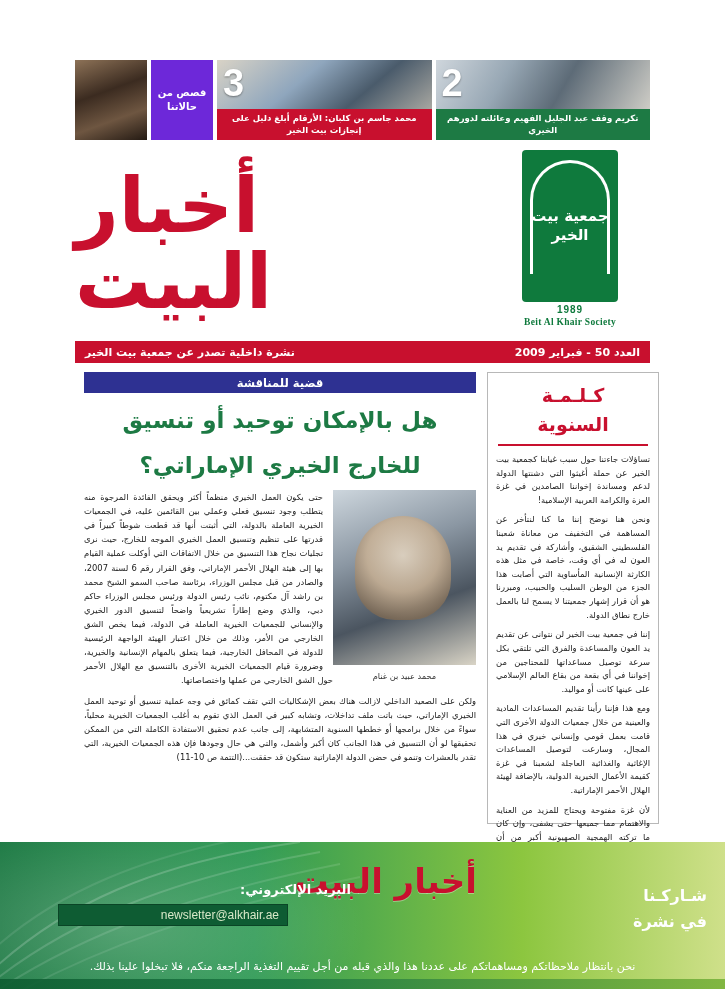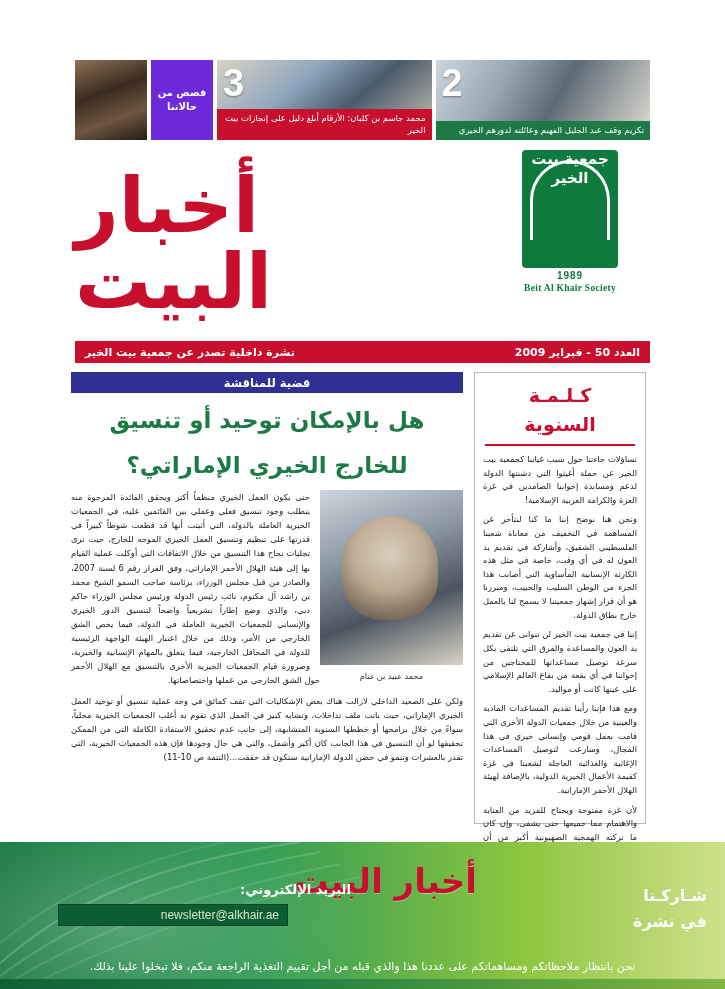--- a/index.html
+++ b/index.html
@@ -29,38 +29,38 @@
   .ph-c{background:linear-gradient(120deg,#cfd6dc 0%, #97a7b4 30%, #5d6b77 55%, #e2ded4 100%);}
 
   .promo-num{
     position:absolute;top:2px;left:6px;color:#fff;
     font-size:38px;font-weight:bold;font-family:"Liberation Sans",sans-serif;
     text-shadow:0 1px 2px rgba(0,0,0,.4);
   }
   .promo-caption{
     position:absolute;bottom:0;right:0;left:0;
     background:#c8102e;color:#fff;padding:3px 6px;
-    font-size:8.5px;line-height:1.5;text-align:right;
+    font-size:8.5px;line-height:1.5;text-align:center;font-weight:bold;
   }
   .promo-caption.green{background:#1d7a44;}
   .vert-label{
     color:#fff;font-size:10px;line-height:1.4;text-align:center;
     font-weight:bold;
   }
 
   
   .masthead{position:absolute;top:150px;left:75px;width:575px;height:185px;}
   .logo{
     position:absolute;right:0;top:0;width:160px;height:180px;
     display:flex;flex-direction:column;align-items:center;justify-content:flex-start;
   }
   .logo-mark{
-    width:96px;height:118px;background:#0f7a3d;
+    width:96px;height:152px;background:#0f7a3d;
     border-radius:4px;position:relative;overflow:hidden;
-    display:flex;align-items:flex-start;justify-content:center;
+    display:flex;align-items:center;justify-content:center;
   }
   .logo-mark:before{
     content:"";position:absolute;left:8px;right:8px;top:10px;bottom:28px;
     border:3px solid #fff;border-bottom:none;
     border-radius:44px 44px 0 0;
   }
   .logo-ar{
     position:relative;z-index:2;color:#fff;font-size:15px;font-weight:bold;
     line-height:1.25;text-align:center;
   }
@@ -82,21 +82,21 @@
 
   
   .redbar{
     position:absolute;top:341px;left:75px;width:575px;height:22px;
     background:#c8102e;color:#fff;display:flex;align-items:center;
     justify-content:space-between;padding:0 10px;box-sizing:border-box;
     font-size:11px;font-weight:bold;
   }
 
   
-  .body-wrap{position:absolute;top:372px;left:71px;width:575px;height:455px;}
+  .body-wrap{position:absolute;top:372px;left:84px;width:575px;height:455px;}
 
   
   .edit-col{position:absolute;right:0;top:0;width:172px;height:452px;
     border:1px solid #b8b8b8;box-sizing:border-box;padding:8px 8px 6px 8px;background:#fff;}
   .edit-title{
     color:#c8102e;font-size:19px;font-weight:bold;text-align:center;
     letter-spacing:4px;line-height:1.5;
   }
   .edit-rule{height:2px;background:#c8102e;margin:6px 2px 7px 2px;}
   .edit-body p{

